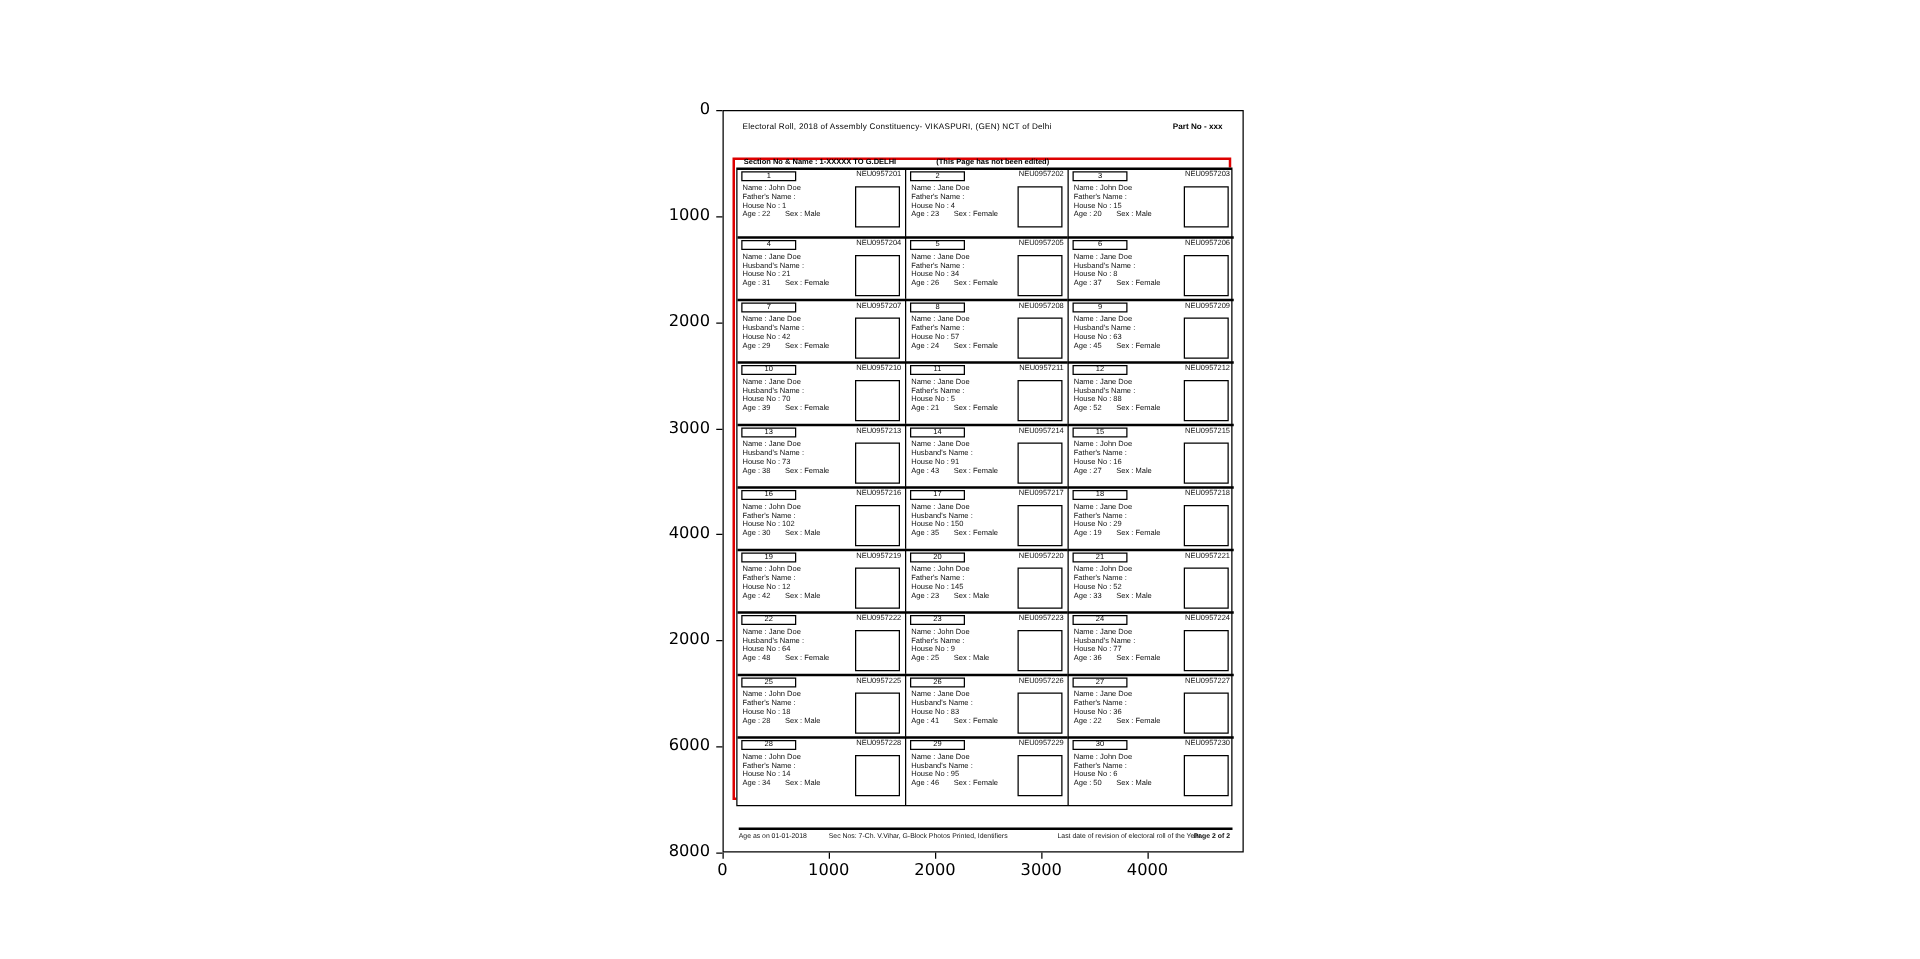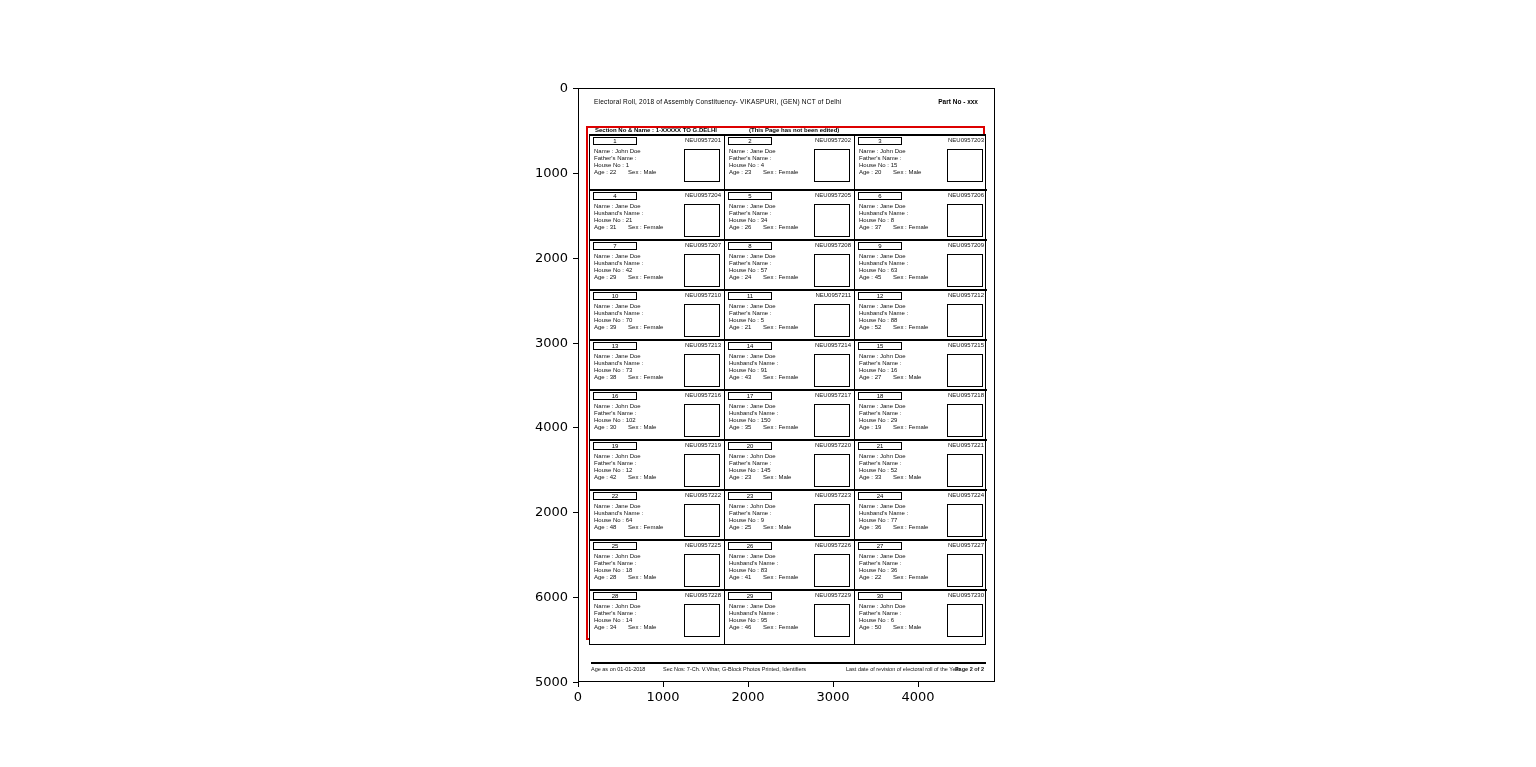--- a/index.html
+++ b/index.html
@@ -864,21 +864,21 @@
       <div class="tick-label-y" style="left: 508px; top: 250.7px;">2000</div>
       <div class="tick-mark-y" style="left: 573px; top: 342.6px;"></div>
       <div class="tick-label-y" style="left: 508px; top: 335.6px;">3000</div>
       <div class="tick-mark-y" style="left: 573px; top: 427.4px;"></div>
       <div class="tick-label-y" style="left: 508px; top: 420.4px;">4000</div>
       <div class="tick-mark-y" style="left: 573px; top: 512.3px;"></div>
       <div class="tick-label-y" style="left: 508px; top: 505.3px;">2000</div>
       <div class="tick-mark-y" style="left: 573px; top: 597.1px;"></div>
       <div class="tick-label-y" style="left: 508px; top: 590.1px;">6000</div>
       <div class="tick-mark-y" style="left: 573px; top: 682px;"></div>
-      <div class="tick-label-y" style="left: 508px; top: 675px;">5000</div>
+      <div class="tick-label-y" style="left: 508px; top: 675px;">8000</div>
       <div class="tick-mark-x" style="left: 578px; top: 682px;"></div>
       <div class="tick-label-x" style="left: 548px; top: 690px;">0</div>
       <div class="tick-mark-x" style="left: 663px; top: 682px;"></div>
       <div class="tick-label-x" style="left: 633px; top: 690px;">1000</div>
       <div class="tick-mark-x" style="left: 748px; top: 682px;"></div>
       <div class="tick-label-x" style="left: 718px; top: 690px;">2000</div>
       <div class="tick-mark-x" style="left: 833px; top: 682px;"></div>
       <div class="tick-label-x" style="left: 803px; top: 690px;">3000</div>
       <div class="tick-mark-x" style="left: 918px; top: 682px;"></div>
       <div class="tick-label-x" style="left: 888px; top: 690px;">4000</div>

